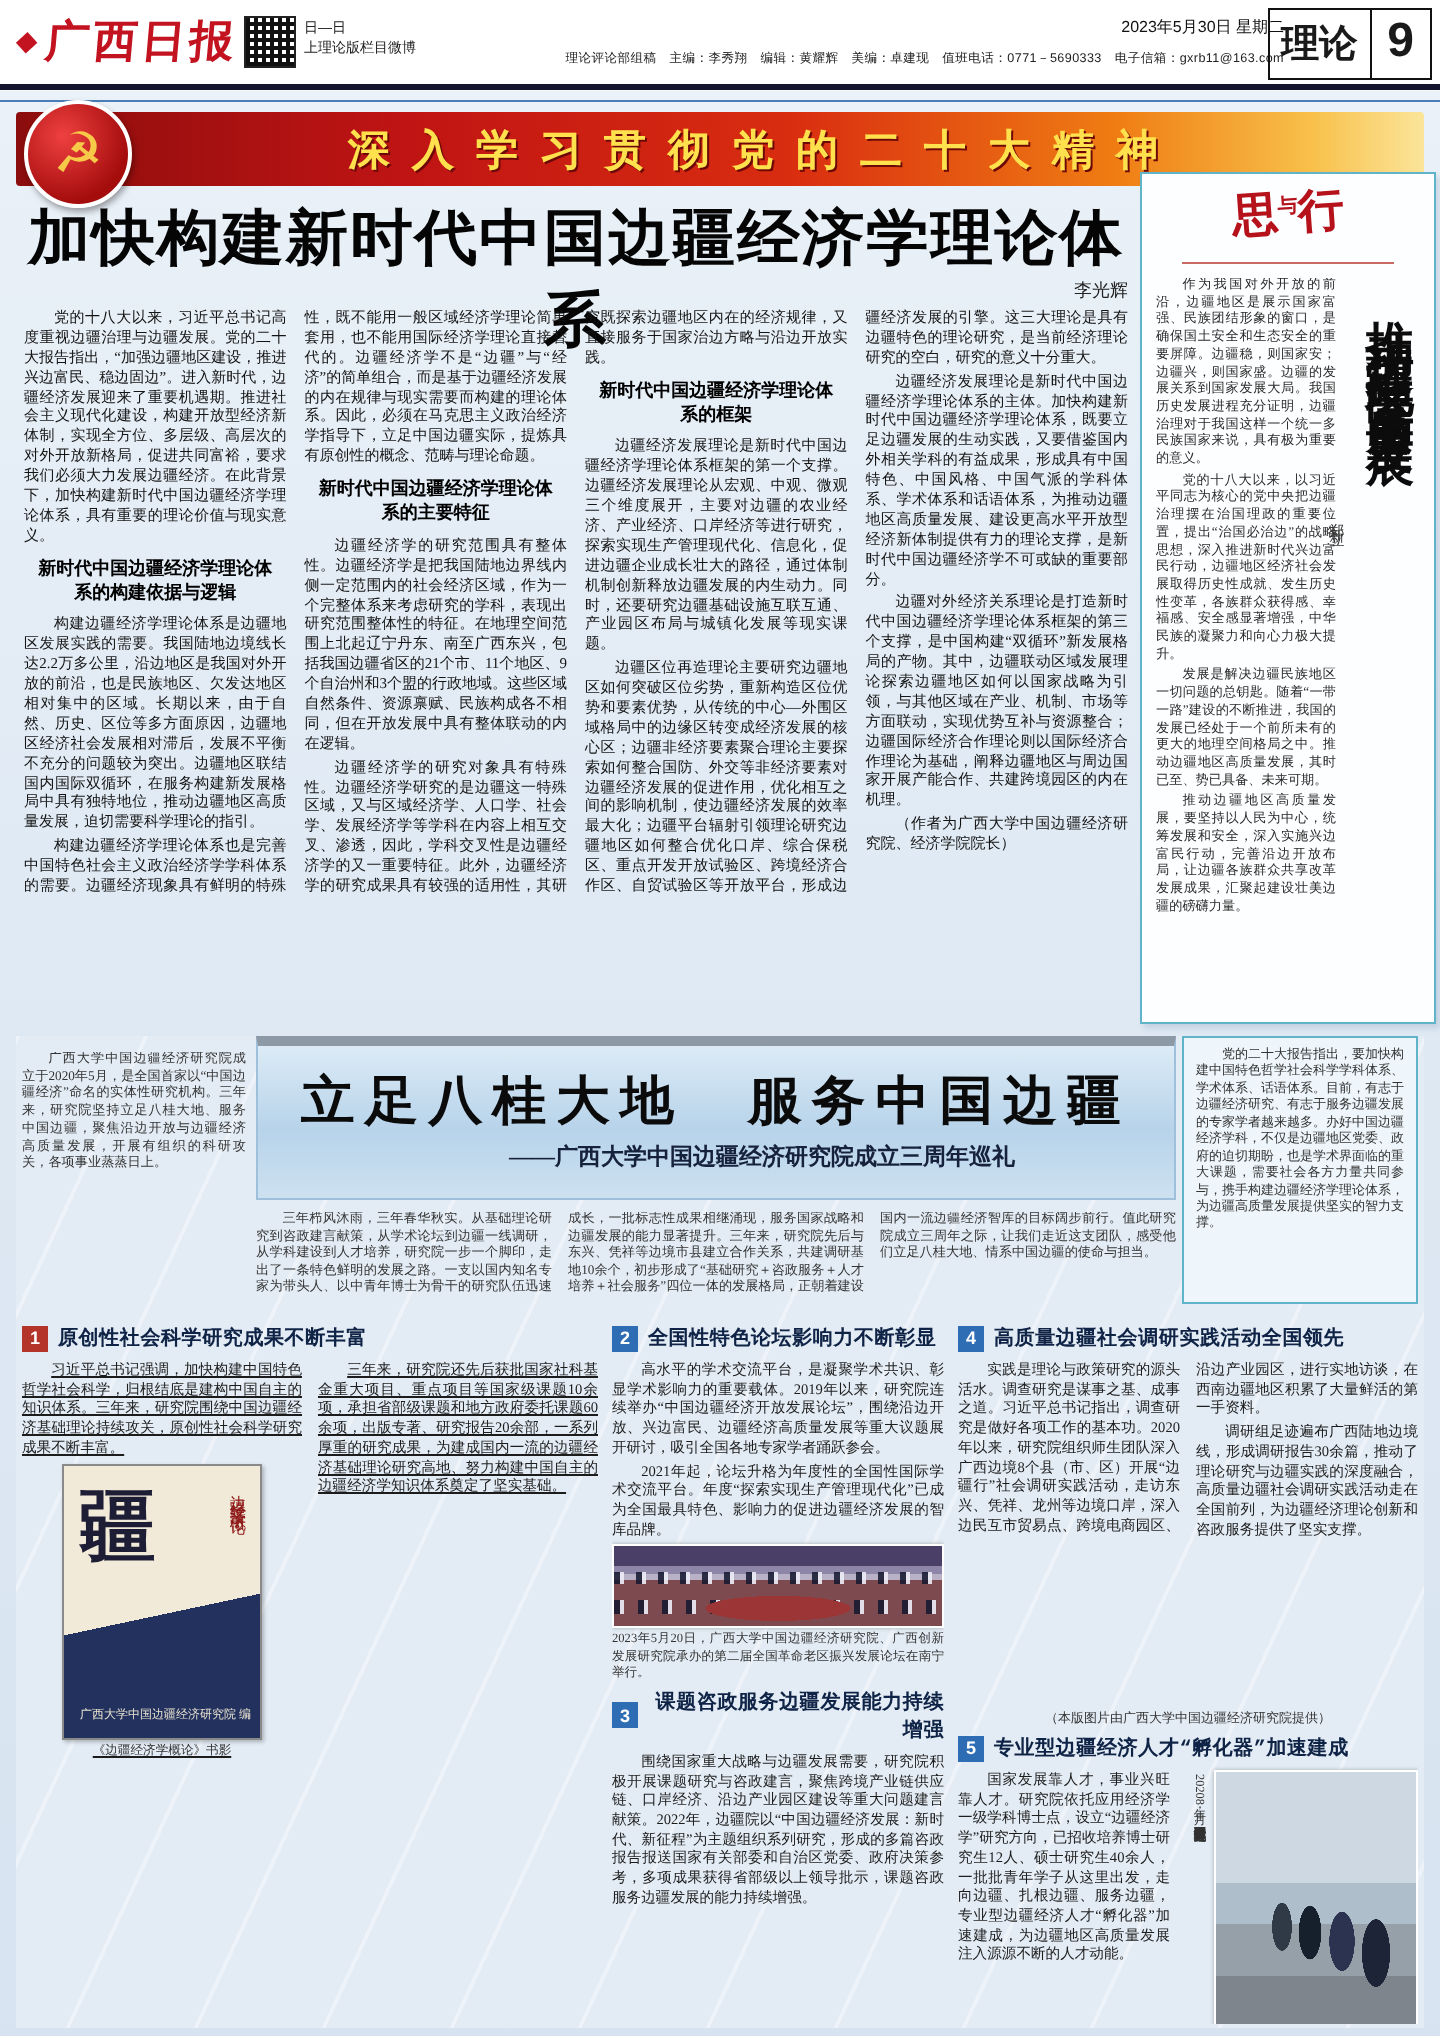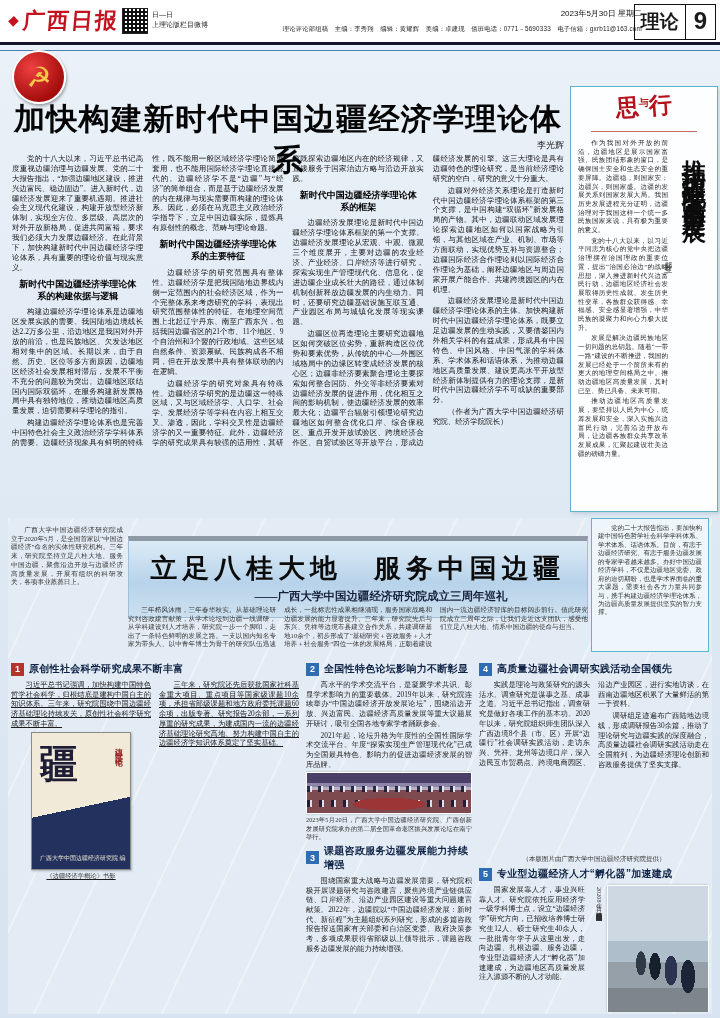--- a/index.html
+++ b/index.html
@@ -48,38 +48,38 @@
   .sb-body p{margin:0 0 2px;text-indent:2em;}
   .sb-author{position:absolute;right:44px;top:168px;writing-mode:vertical-rl;font-size:7.5px;color:#333;letter-spacing:2px;}
   .sb-title{position:absolute;right:7px;top:54px;writing-mode:vertical-rl;font-size:24px;font-weight:900;
       letter-spacing:6px;color:#0c0c0c;font-family:"Liberation Sans",sans-serif;}
   
   .feature{position:absolute;left:8px;top:518px;width:704px;height:496px;background:#e3ecf5;overflow:hidden;}
   .feature::before{content:"";position:absolute;inset:0;background:repeating-linear-gradient(115deg,rgba(255,255,255,.35) 0 2px,transparent 2px 58px);pointer-events:none;}
   .f-introL{position:absolute;left:3px;top:8px;width:112px;height:128px;font-size:6.6px;line-height:1.32;text-align:justify;overflow:hidden;color:#333;}
   .f-introL p{margin:0;text-indent:2em;}
   .band{position:absolute;left:120px;top:0;width:460px;height:82px;box-sizing:border-box;border:1px solid #9fc0da;border-top:5px solid #8e99a6;
-      background:linear-gradient(180deg,#dcebf6,#b7d3ea 55%,#cde1f0);text-align:center;margin-top:18px;}
+      background:linear-gradient(180deg,#dcebf6,#b7d3ea 55%,#cde1f0);text-align:center;}
   .band-title{margin-top:10px;font-size:26px;font-weight:900;letter-spacing:5px;font-family:"Liberation Sans",sans-serif;color:#0b0b0b;transform:scaleX(1.03);}
   .band-sub{margin-top:3px;font-size:11.5px;font-weight:bold;color:#16213c;padding-left:46px;}
   .note-box{position:absolute;right:3px;top:0;width:118px;height:134px;box-sizing:border-box;border:1px solid #5fb4c9;background:#eef6fb;
       padding:5px 6px;font-size:6.5px;line-height:1.3;text-align:justify;color:#333;overflow:hidden;}
   .note-box p{margin:0;text-indent:2em;}
   .f-introRow{position:absolute;left:120px;top:88px;width:460px;height:50px;column-count:3;column-gap:8px;
       font-size:6.6px;line-height:1.3;text-align:justify;overflow:hidden;color:#333;}
   .f-introRow p{margin:0;text-indent:2em;}
   .rowC{position:absolute;left:3px;top:142px;width:698px;height:352px;display:flex;gap:7px;}
   .g1{width:288px;overflow:hidden;}
   .g2{width:166px;overflow:hidden;}
   .g3{flex:1;overflow:hidden;}
   .sec-h{display:flex;align-items:center;gap:5px;margin:2px 0 4px;}
   .badge{width:13px;height:13px;flex:0 0 13px;color:#fff;font-size:9px;font-weight:bold;display:flex;align-items:center;justify-content:center;
       font-family:"Liberation Sans",sans-serif;background:#2e6db4;}
   .badge.red{background:#b5342a;}
-  .sec-h .t{font-size:10px;font-weight:bold;color:#0f2346;font-family:Liberation Sans, sans-serif;letter-spacing:.3px;}
+  .sec-h .t{font-size:10px;font-weight:bold;color:#0f2346;font-family:Liberation Mono, monospace;letter-spacing:.3px;text-align:right;}
   .body-txt{font-size:7.3px;line-height:1.33;text-align:justify;color:#1c1c1c;}
   .body-txt p{margin:0 0 2px;text-indent:2em;}
   .g1-body{column-count:2;column-gap:8px;height:330px;overflow:hidden;text-decoration:underline;}
   .book-fig{break-inside:avoid;width:104px;margin:3px auto 3px;}
   .book-cover{width:98px;height:136px;margin:0 auto;position:relative;border:1px solid #8a8a8a;
       background:linear-gradient(168deg,#f2ead8 0 54%,#23315e 54% 100%);box-shadow:1px 1px 2px rgba(0,0,0,.25);}
   .bc-char{position:absolute;left:8px;top:6px;font-size:38px;font-weight:bold;color:#1d1d35;}
   .bc-title{position:absolute;right:7px;top:8px;writing-mode:vertical-rl;font-size:8px;color:#8c1515;letter-spacing:2px;}
   .bc-sub{position:absolute;left:8px;bottom:6px;font-size:6px;color:#e8e2cf;}
   .fig-cap{font-size:6.3px;text-align:center;margin-top:2px;color:#333;}
@@ -122,36 +122,39 @@
     <div class="pub-date">2023年5月30日  星期二</div>
     <div class="dept-line">理论评论部组稿　主编：李秀翔　编辑：黄耀辉　美编：卓建现　值班电话：0771－5690333　电子信箱：gxrb11@163.com</div>
     <div class="section-box">
       <div class="section-name">理论</div>
       <div class="page-num">9</div>
     </div>
   </div>
   <div class="rule-blue"></div>
 
   <div class="emblem">☭</div>
+  <div class="slogan-bar">
+    <div class="slogan-text">深入学习贯彻党的二十大精神</div>
+  </div>
 
   <div class="headline">加快构建新时代中国边疆经济学理论体系</div>
   <div class="byline">李光辉</div>
   <div class="columns">
     <p>党的十八大以来，习近平总书记高度重视边疆治理与边疆发展。党的二十大报告指出，“加强边疆地区建设，推进兴边富民、稳边固边”。进入新时代，边疆经济发展迎来了重要机遇期。推进社会主义现代化建设，构建开放型经济新体制，实现全方位、多层级、高层次的对外开放新格局，促进共同富裕，要求我们必须大力发展边疆经济。在此背景下，加快构建新时代中国边疆经济学理论体系，具有重要的理论价值与现实意义。</p>
     <h4>新时代中国边疆经济学理论体系的构建依据与逻辑</h4>
     <p>构建边疆经济学理论体系是边疆地区发展实践的需要。我国陆地边境线长达2.2万多公里，沿边地区是我国对外开放的前沿，也是民族地区、欠发达地区相对集中的区域。长期以来，由于自然、历史、区位等多方面原因，边疆地区经济社会发展相对滞后，发展不平衡不充分的问题较为突出。边疆地区联结国内国际双循环，在服务构建新发展格局中具有独特地位，推动边疆地区高质量发展，迫切需要科学理论的指引。</p>
     <p>构建边疆经济学理论体系也是完善中国特色社会主义政治经济学学科体系的需要。边疆经济现象具有鲜明的特殊性，既不能用一般区域经济学理论简单套用，也不能用国际经济学理论直接替代的。边疆经济学不是“边疆”与“经济”的简单组合，而是基于边疆经济发展的内在规律与现实需要而构建的理论体系。因此，必须在马克思主义政治经济学指导下，立足中国边疆实际，提炼具有原创性的概念、范畴与理论命题。</p>
     <h4>新时代中国边疆经济学理论体系的主要特征</h4>
     <p>边疆经济学的研究范围具有整体性。边疆经济学是把我国陆地边界线内侧一定范围内的社会经济区域，作为一个完整体系来考虑研究的学科，表现出研究范围整体性的特征。在地理空间范围上北起辽宁丹东、南至广西东兴，包括我国边疆省区的21个市、11个地区、9个自治州和3个盟的行政地域。这些区域自然条件、资源禀赋、民族构成各不相同，但在开放发展中具有整体联动的内在逻辑。</p>
     <p>边疆经济学的研究对象具有特殊性。边疆经济学研究的是边疆这一特殊区域，又与区域经济学、人口学、社会学、发展经济学等学科在内容上相互交叉、渗透，因此，学科交叉性是边疆经济学的又一重要特征。此外，边疆经济学的研究成果具有较强的适用性，其研究既探索边疆地区内在的经济规律，又直接服务于国家治边方略与沿边开放实践。</p>
     <h4>新时代中国边疆经济学理论体系的框架</h4>
     <p>边疆经济发展理论是新时代中国边疆经济学理论体系框架的第一个支撑。边疆经济发展理论从宏观、中观、微观三个维度展开，主要对边疆的农业经济、产业经济、口岸经济等进行研究，探索实现生产管理现代化、信息化，促进边疆企业成长壮大的路径，通过体制机制创新释放边疆发展的内生动力。同时，还要研究边疆基础设施互联互通、产业园区布局与城镇化发展等现实课题。</p>
     <p>边疆区位再造理论主要研究边疆地区如何突破区位劣势，重新构造区位优势和要素优势，从传统的中心—外围区域格局中的边缘区转变成经济发展的核心区；边疆非经济要素聚合理论主要探索如何整合国防、外交等非经济要素对边疆经济发展的促进作用，优化相互之间的影响机制，使边疆经济发展的效率最大化；边疆平台辐射引领理论研究边疆地区如何整合优化口岸、综合保税区、重点开发开放试验区、跨境经济合作区、自贸试验区等开放平台，形成边疆经济发展的引擎。这三大理论是具有边疆特色的理论研究，是当前经济理论研究的空白，研究的意义十分重大。</p>
+    <p>边疆经济发展理论是新时代中国边疆经济学理论体系的主体。加快构建新时代中国边疆经济学理论体系，既要立足边疆发展的生动实践，又要借鉴国内外相关学科的有益成果，形成具有中国特色、中国风格、中国气派的学科体系、学术体系和话语体系，为推动边疆地区高质量发展、建设更高水平开放型经济新体制提供有力的理论支撑，是新时代中国边疆经济学不可或缺的重要部分。</p>
     <p>边疆对外经济关系理论是打造新时代中国边疆经济学理论体系框架的第三个支撑，是中国构建“双循环”新发展格局的产物。其中，边疆联动区域发展理论探索边疆地区如何以国家战略为引领，与其他区域在产业、机制、市场等方面联动，实现优势互补与资源整合；边疆国际经济合作理论则以国际经济合作理论为基础，阐释边疆地区与周边国家开展产能合作、共建跨境园区的内在机理。</p>
-    <p>边疆经济发展理论是新时代中国边疆经济学理论体系的主体。加快构建新时代中国边疆经济学理论体系，既要立足边疆发展的生动实践，又要借鉴国内外相关学科的有益成果，形成具有中国特色、中国风格、中国气派的学科体系、学术体系和话语体系，为推动边疆地区高质量发展、建设更高水平开放型经济新体制提供有力的理论支撑，是新时代中国边疆经济学不可或缺的重要部分。</p>
     <p class="attr">（作者为广西大学中国边疆经济研究院、经济学院院长）</p>
   </div>
 
   <div class="sidebar">
     <div class="sb-logo">
       <span class="big">思</span><span class="small">与</span><span class="big">行</span>
     </div>
     <div class="sb-rule"></div>
     <div class="sb-body">
       <p>作为我国对外开放的前沿，边疆地区是展示国家富强、民族团结形象的窗口，是确保国土安全和生态安全的重要屏障。边疆稳，则国家安；边疆兴，则国家盛。边疆的发展关系到国家发展大局。我国历史发展进程充分证明，边疆治理对于我国这样一个统一多民族国家来说，具有极为重要的意义。</p>

